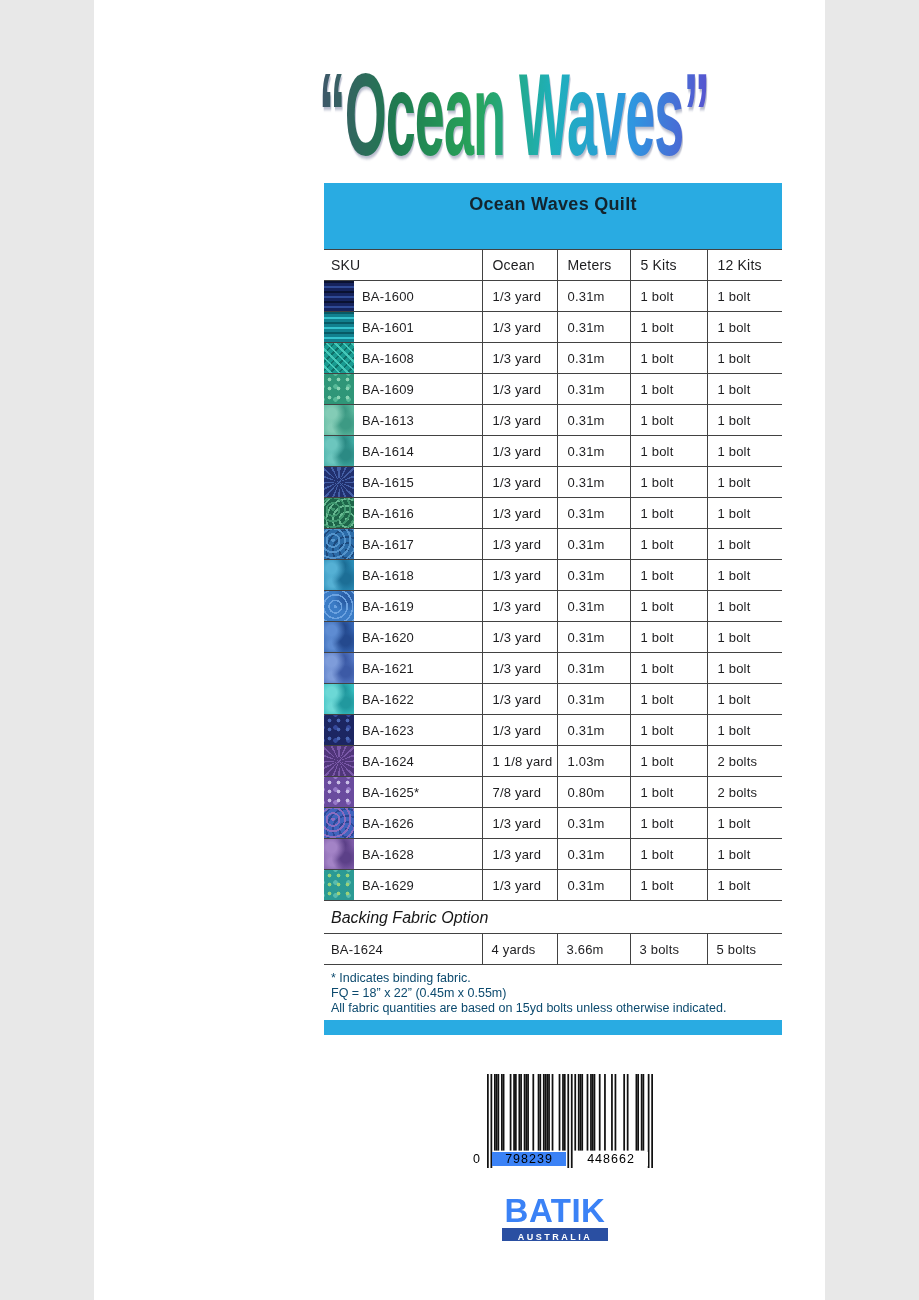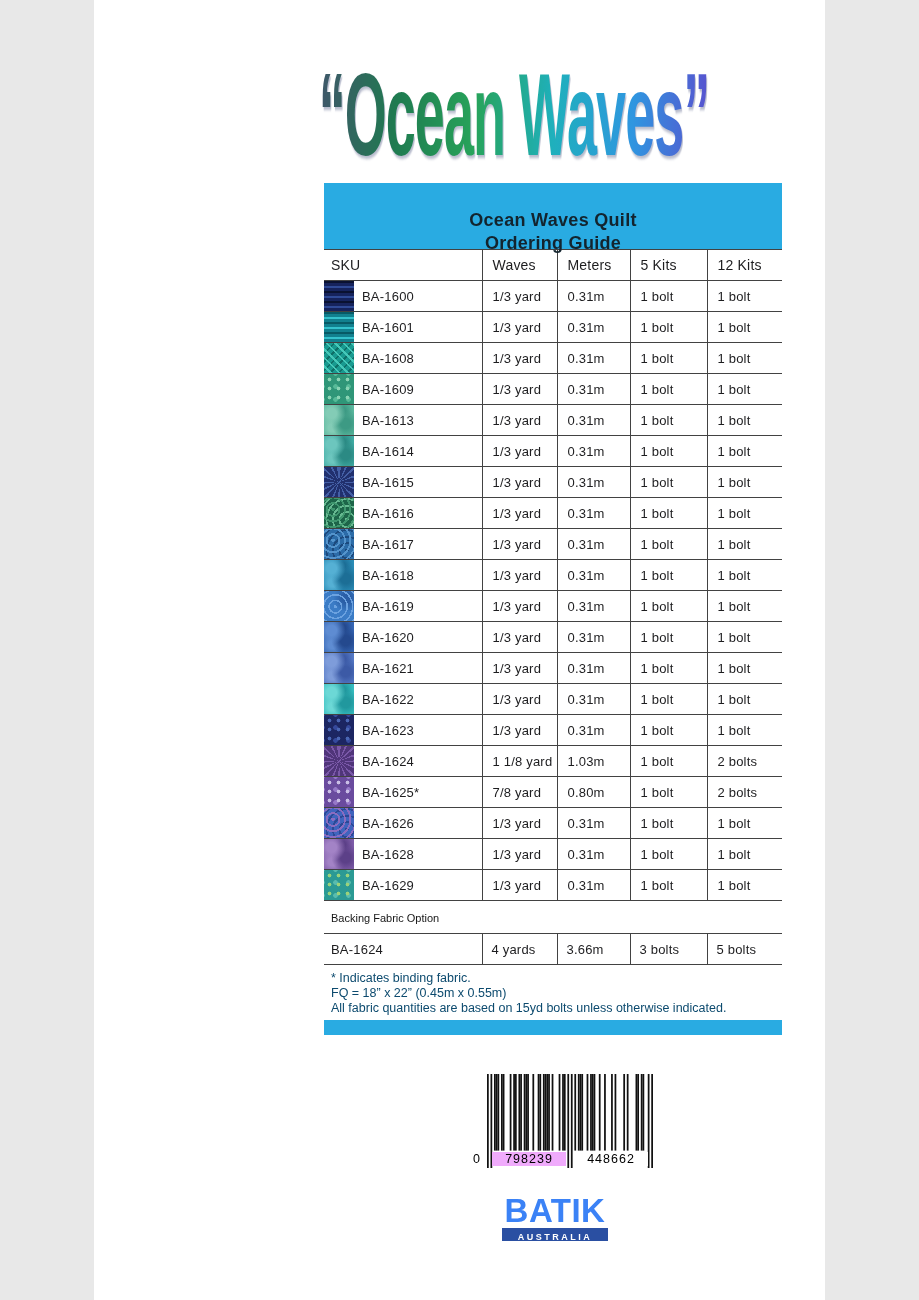--- a/index.html
+++ b/index.html
@@ -10,21 +10,21 @@
   .title{position:absolute;top:50px;left:0;width:100%;height:130px;text-align:center;
          white-space:nowrap;line-height:130px;}
   .title-inner{display:inline-block;font-size:116px;font-weight:bold;letter-spacing:-2px;
          transform:scaleX(0.465);transform-origin:center;
          -webkit-background-clip:text;background-clip:text;color:transparent;
          filter:drop-shadow(2px 3px 1.5px rgba(50,60,110,0.35));}
 
   
   .content{position:absolute;left:230px;top:183px;width:458px;}
 
-  .guide-header{height:66px;box-sizing:border-box;padding-top:26px;text-align:center;
+  .guide-header{height:66px;box-sizing:border-box;padding-top:10px;text-align:center;
         font-weight:bold;font-size:18px;line-height:23px;color:#13242e;letter-spacing:0.3px;}
 
   table.order-table{border-collapse:collapse;table-layout:fixed;width:458px;}
   .col-sku{width:158px;}.col-yards{width:75px;}.col-meters{width:73px;}
   .col-kits6{width:77px;}.col-kits12{width:75px;}
   .order-table th,.order-table td{box-sizing:border-box;height:31px;vertical-align:middle;
         font-size:13px;letter-spacing:0.2px;color:#1d1d1f;text-align:left;font-weight:normal;
         border-bottom:1px solid #424242;padding:0 4px 0 10px;}
   .order-table th{font-size:14px;border-top:1px solid #424242;}
   .order-table th:not(:last-child),.order-table td:not(:last-child){border-right:1px solid #424242;}
@@ -52,34 +52,34 @@
         repeating-linear-gradient(45deg,transparent 0 4px,var(--c2) 4px 6px),
         repeating-linear-gradient(-45deg,transparent 0 4px,var(--c3) 4px 6px);}
   .swatch.rings{background-image:
         repeating-radial-gradient(circle at 30% 38%,var(--c2) 0 1.8px,transparent 1.8px 5.5px),
         repeating-radial-gradient(circle at 76% 72%,var(--c3) 0 1.8px,transparent 1.8px 6.5px);}
   .swatch.swirl{background-image:
         repeating-radial-gradient(circle at 38% 52%,var(--c2) 0 1.5px,transparent 1.5px 5.5px),
         radial-gradient(circle at 75% 25%,var(--c3) 0 14%,transparent 42%);}
 
   
-  .backing-heading{margin:9px 0 7px;padding-left:7px;font-size:11px;line-height:16px;color:#161616;}
+  .backing-heading{margin:9px 0 7px;padding-left:7px;font-size:16px;line-height:16px;color:#161616;font-style:italic;}
   .backing-table td:first-child{padding-left:7px;}
   .backing-table td{border-top:1px solid #424242;padding-left:9px;}
   .footnotes{margin-top:6px;padding-left:7px;font-size:12.5px;line-height:15px;color:#0c4a6e;}
   .cyan-bar{height:15px;margin-top:4px;}
 
   
   .barcode-wrap{position:absolute;left:393px;top:1074px;width:166px;height:105px;}
   .barcode-wrap svg{display:block;}
   .bc-digits{position:absolute;top:78px;left:0;width:166px;height:16px;
         font-size:12.5px;letter-spacing:1px;color:#000;}
   .bc-digits span{position:absolute;top:0;text-align:center;}
   .bc-first{left:-16px;width:12px;}
-  .bc-g1{left:5px;width:74px;background:#f0abfc;}
+  .bc-g1{left:5px;width:74px;background:#3b82f6;}
   .bc-g2{left:87px;width:74px;background:#fff;}
 
   
   .logo{position:absolute;top:1196px;left:461px;transform:translateX(-50%);text-align:center;}
   .logo-brand{font-size:33px;font-weight:bold;line-height:30px;letter-spacing:0.5px;}
   .logo-bar{margin-top:2px;width:106px;height:13px;line-height:13px;text-align:center;}
   .logo-bar span{color:#ffffff;font-size:9px;font-weight:bold;letter-spacing:2.5px;}
 </style>
 </head>
 <body>
@@ -87,35 +87,34 @@
 <div class="sheet">
 
   <div class="title">
     <span class="title-inner" style="background-image: linear-gradient(96deg, rgb(65, 86, 107), rgb(31, 122, 80), rgb(39, 163, 90), rgb(31, 176, 188), rgb(47, 150, 224), rgb(90, 79, 206));">“Ocean Waves”</span>
   </div>
 
   <div class="content">
 
     <div class="guide-header" style="background-color: rgb(41, 171, 226);">
       <div>Ocean Waves Quilt</div>
-      <div>Ordering Guide</div>
     </div>
 
     <table class="order-table">
       <colgroup>
         <col class="col-sku">
           <col class="col-yards">
           <col class="col-meters">
         <col class="col-kits6">
           <col class="col-kits12">
       </colgroup>
       <thead>
         <tr>
           <th>SKU</th>
-          <th>Waves</th>
+          <th>Ocean</th>
           <th>Meters</th>
           <th>5 Kits</th>
           <th>12 Kits</th>
         </tr>
       </thead>
       <tbody id="rows-body">
   <tr>
     <td class="sku-cell">
       <span class="sku-flex">
         <span class="swatch stripes" style="--c1: #16235c; --c2: #2f4a96; --c3: #0a1232;"></span>

